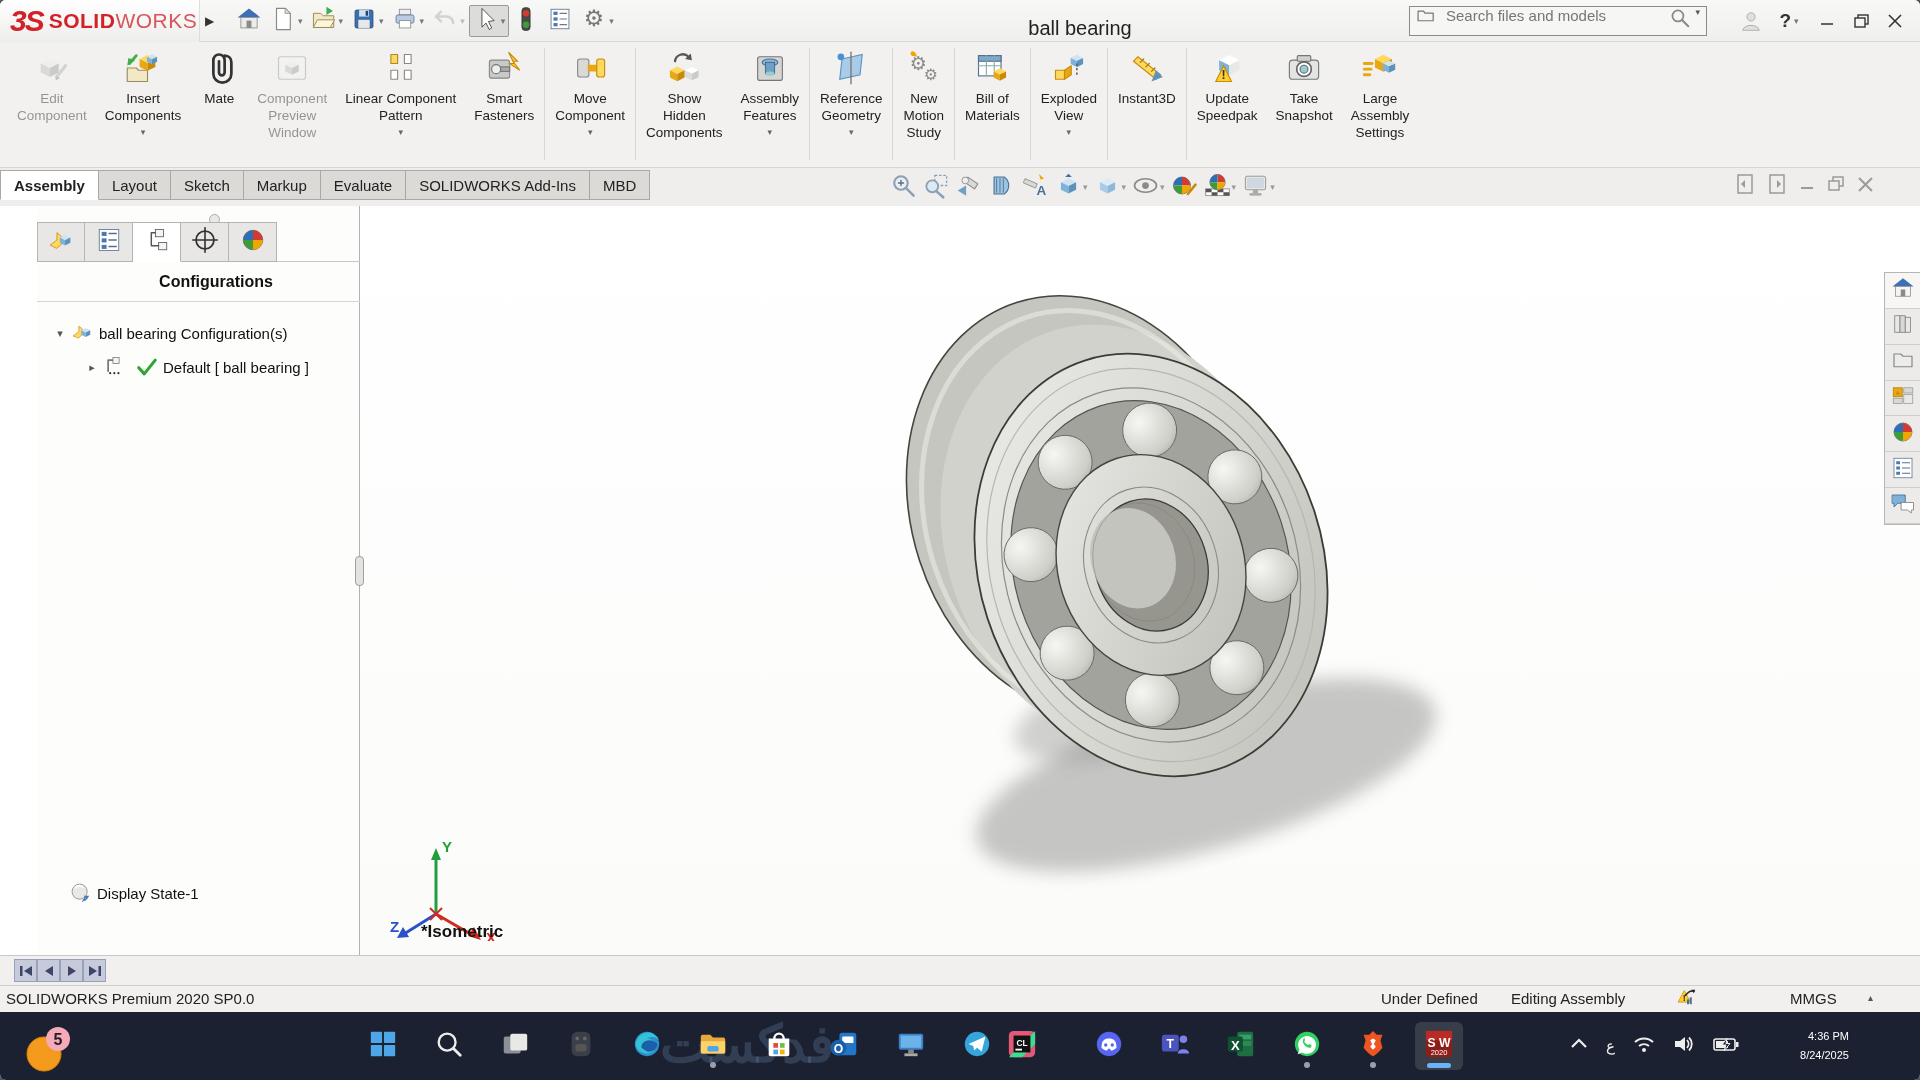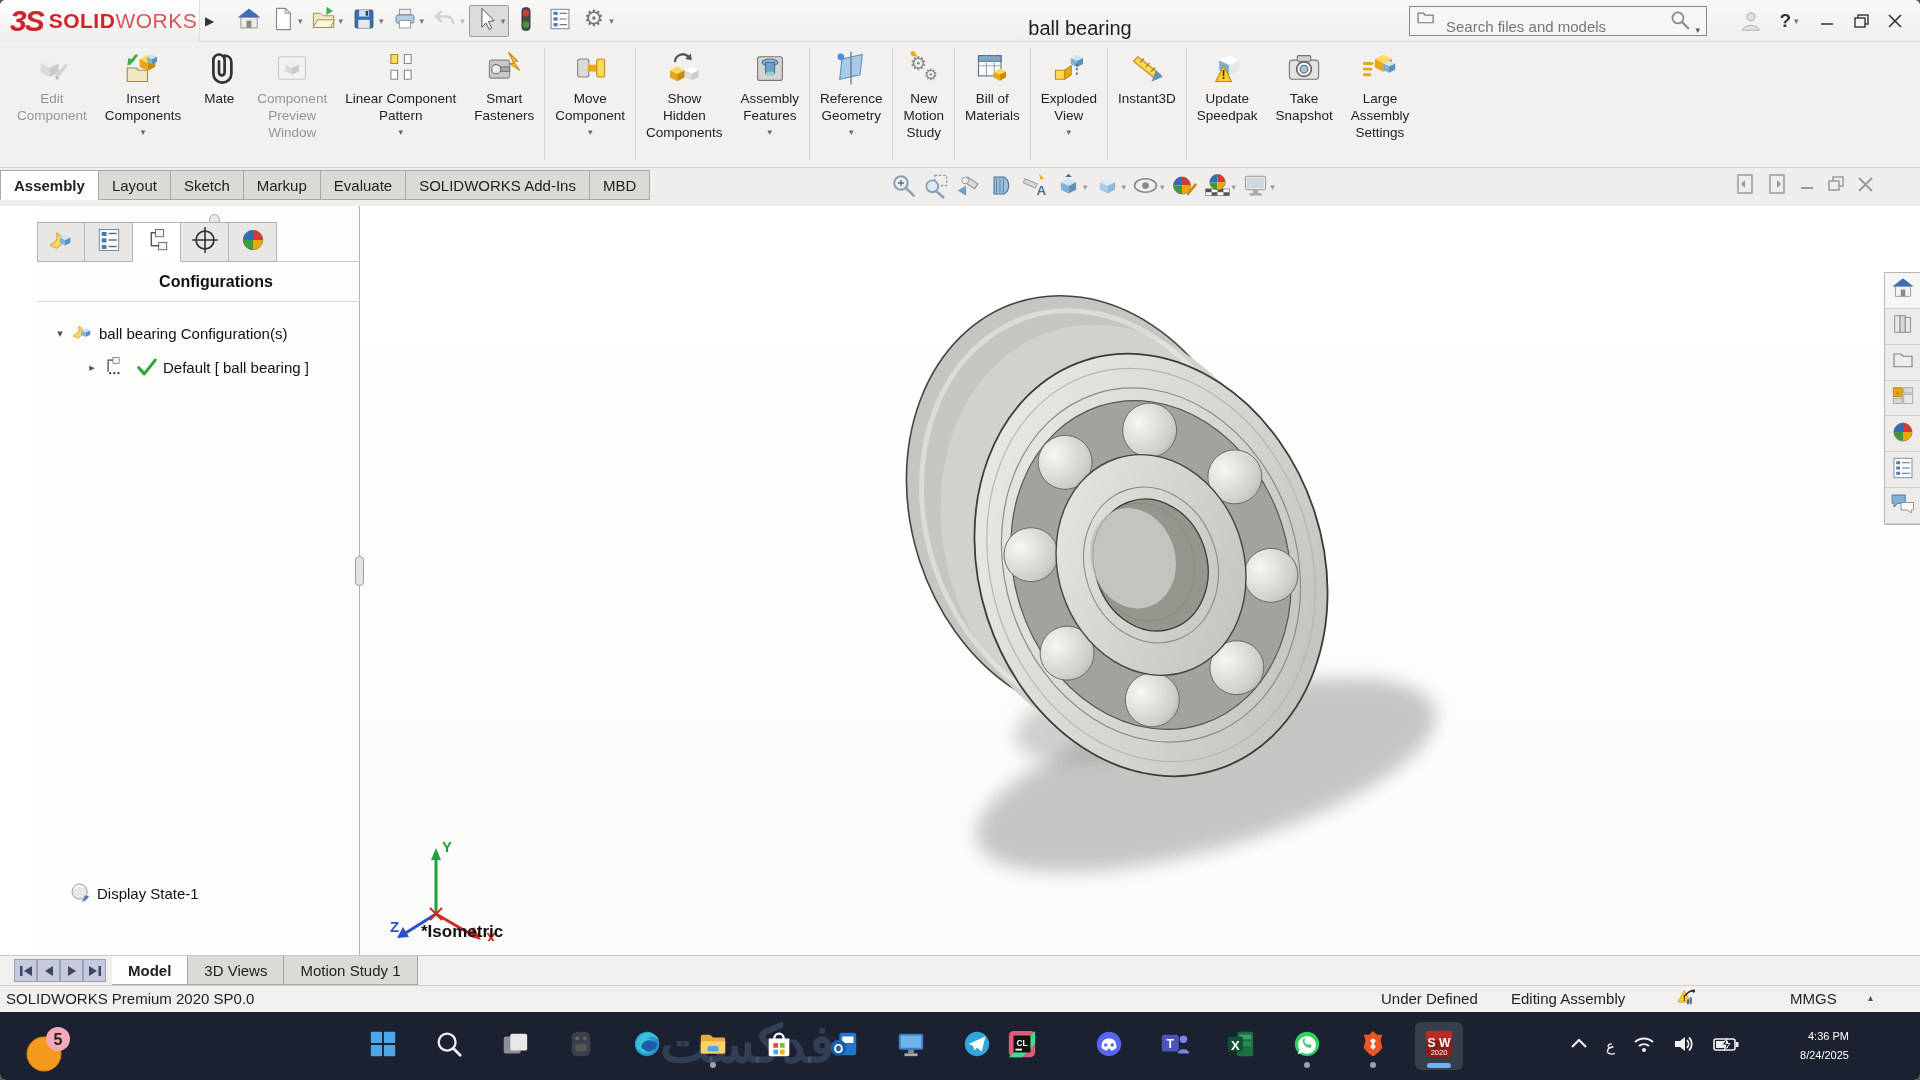--- a/index.html
+++ b/index.html
@@ -12,21 +12,21 @@
   #logo .l1{color:#d22128;font-size:30px;font-weight:bold;font-style:italic;letter-spacing:-2px;margin-right:6px;}
   #logo .l2{color:#d22128;font-size:21px;font-weight:bold;letter-spacing:.5px;}
   #logo .l3{color:#d8565b;font-size:21px;letter-spacing:.5px;}
   #logo-expand{position:absolute;left:205px;top:8px;width:14px;height:26px;display:flex;align-items:center;color:#333;font-size:12px;cursor:pointer;}
   #tb-tools{position:absolute;left:232px;top:4px;height:34px;display:flex;align-items:center;}
   .tool{display:flex;align-items:center;height:32px;padding:0 3px;border:1px solid transparent;border-radius:2px;}
   .tool.active{background:#dcdcda;border-color:#9a9a98;}
   .tool.disabled{opacity:.45;filter:grayscale(1);}
   .tool .caret{font-size:9px;color:#777;margin-left:2px;}
   #tb-title{position:absolute;left:960px;top:0;width:240px;height:56px;display:flex;align-items:center;justify-content:center;font-size:20px;color:#222;}
-  #searchbox{position:absolute;left:1409px;top:6px;width:298px;height:30px;background:#f6f6f5;border:1px solid #8a8a88;display:flex;align-items:flex-end;padding:0 6px;}
+  #searchbox{position:absolute;left:1409px;top:6px;width:298px;height:30px;background:#f6f6f5;border:1px solid #8a8a88;display:flex;align-items:flex-start;padding:0 6px;}
   #searchbox .ph{flex:1;color:#767674;font-size:15px;margin-left:8px;}
   #tb-right{position:absolute;left:1726px;top:0;width:194px;height:42px;display:flex;align-items:center;justify-content:space-between;padding:0 10px;}
   .winbtn{width:30px;height:30px;display:flex;align-items:center;justify-content:center;}
   
   #ribbon{position:absolute;left:0;top:42px;width:1920px;height:126px;background:#f2f1f0;border-bottom:1px solid #d5d5d3;display:flex;align-items:flex-start;padding:4px 0 0 8px;}
   .rbtn{display:flex;flex-direction:column;align-items:center;padding:2px 9px;min-width:58px;}
   .rbtn .ric{height:40px;display:flex;align-items:center;justify-content:center;}
   .rbtn .rlb{font-size:13.5px;color:#222;text-align:center;white-space:pre-line;line-height:17px;margin-top:2px;}
   .rbtn .rdd{font-size:9px;color:#666;margin-top:3px;}
   .rbtn.disabled{opacity:.45;filter:grayscale(1);}
@@ -840,25 +840,20 @@
             <polygon points="2,1 10,6 2,11" fill="#3c4668"></polygon>
           </svg>
         </span>
       <span class="bnavbtn">
           <svg width="14" height="12">
             <polygon points="1,1 9,6 1,11" fill="#3c4668"></polygon>
             <rect x="10.5" y="1" width="2.5" height="10" fill="#3c4668"></rect>
           </svg>
         </span>
     </div>
-    <div id="btabs">
-        <div class="btab active">Model</div>
-        <div class="btab">3D Views</div>
-        <div class="btab">Motion Study 1</div>
-      </div>
   </div>
 
   <div id="statusbar">
     <span id="sb-left">SOLIDWORKS Premium 2020 SP0.0</span>
     <span id="sb-ud">Under Defined</span>
     <span id="sb-ea">Editing Assembly</span>
     <span id="sb-warn"><svg width="22" height="22" viewBox="0 0 32 32">
           <polygon points="3,22 12,5 21,22" fill="#ffcf2f" stroke="#c98a0a" stroke-width="1"></polygon>
           <text x="12" y="20" text-anchor="middle" font-size="13" font-weight="bold" fill="#333">!</text>
           <rect x="16" y="18" width="3" height="7" fill="#3d6fb4"></rect>

